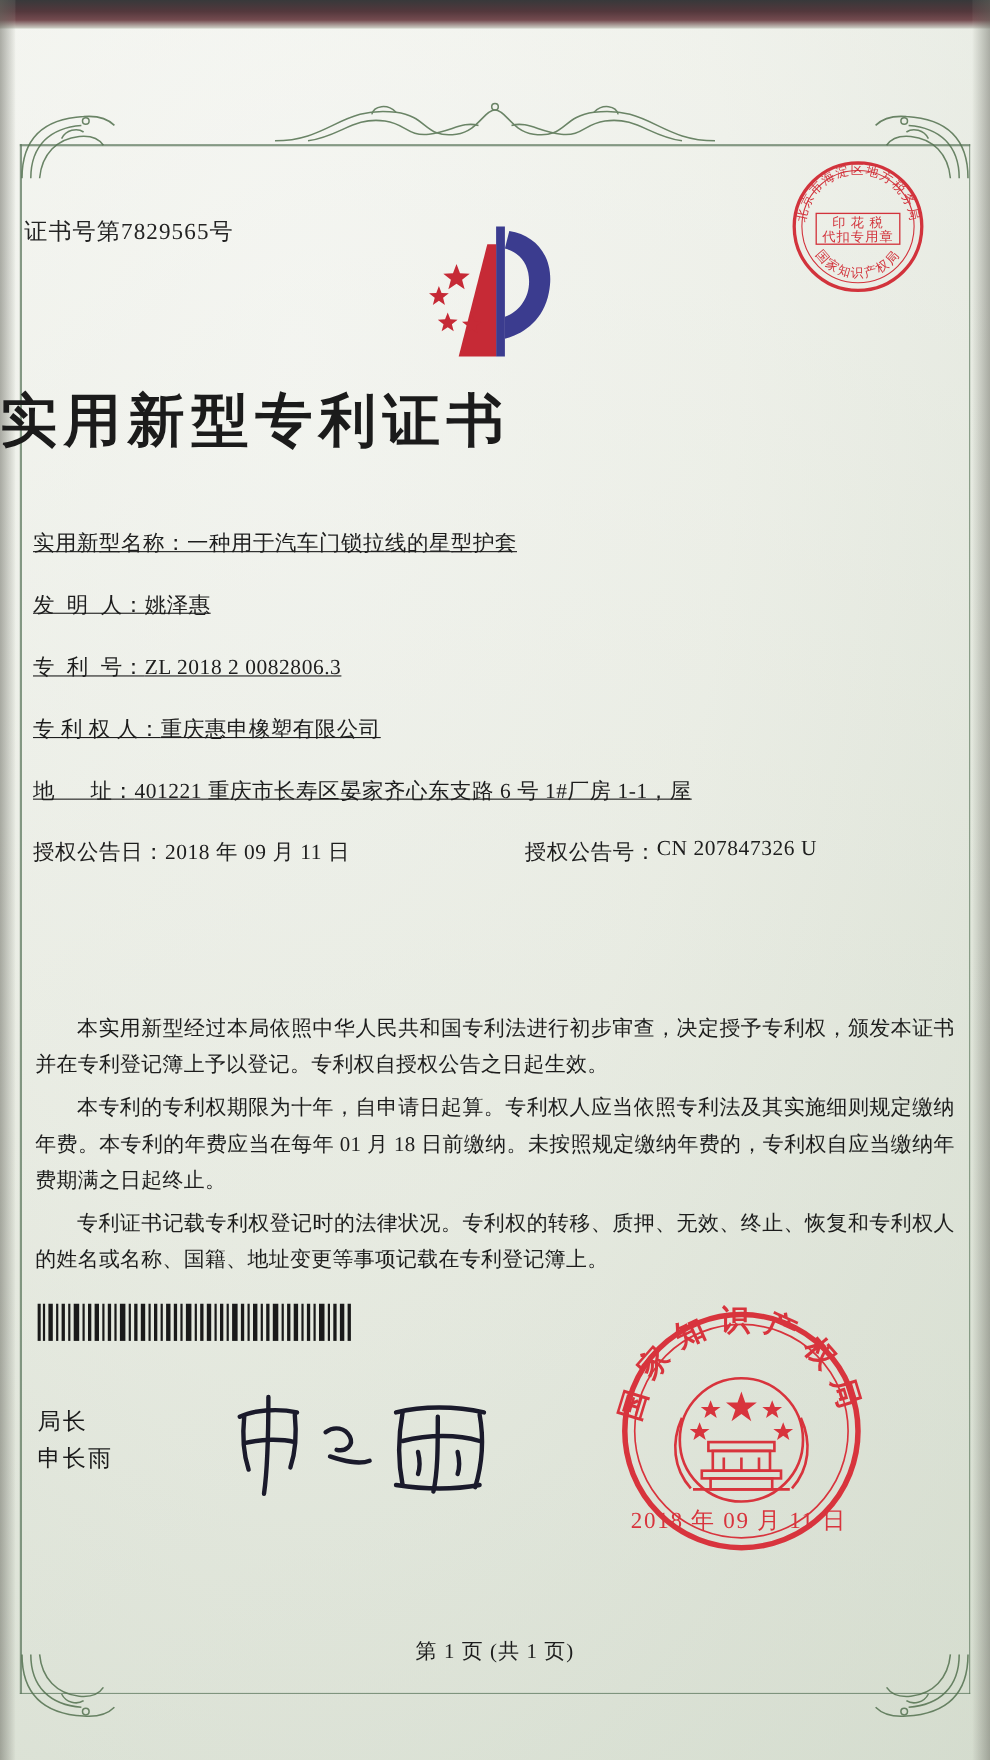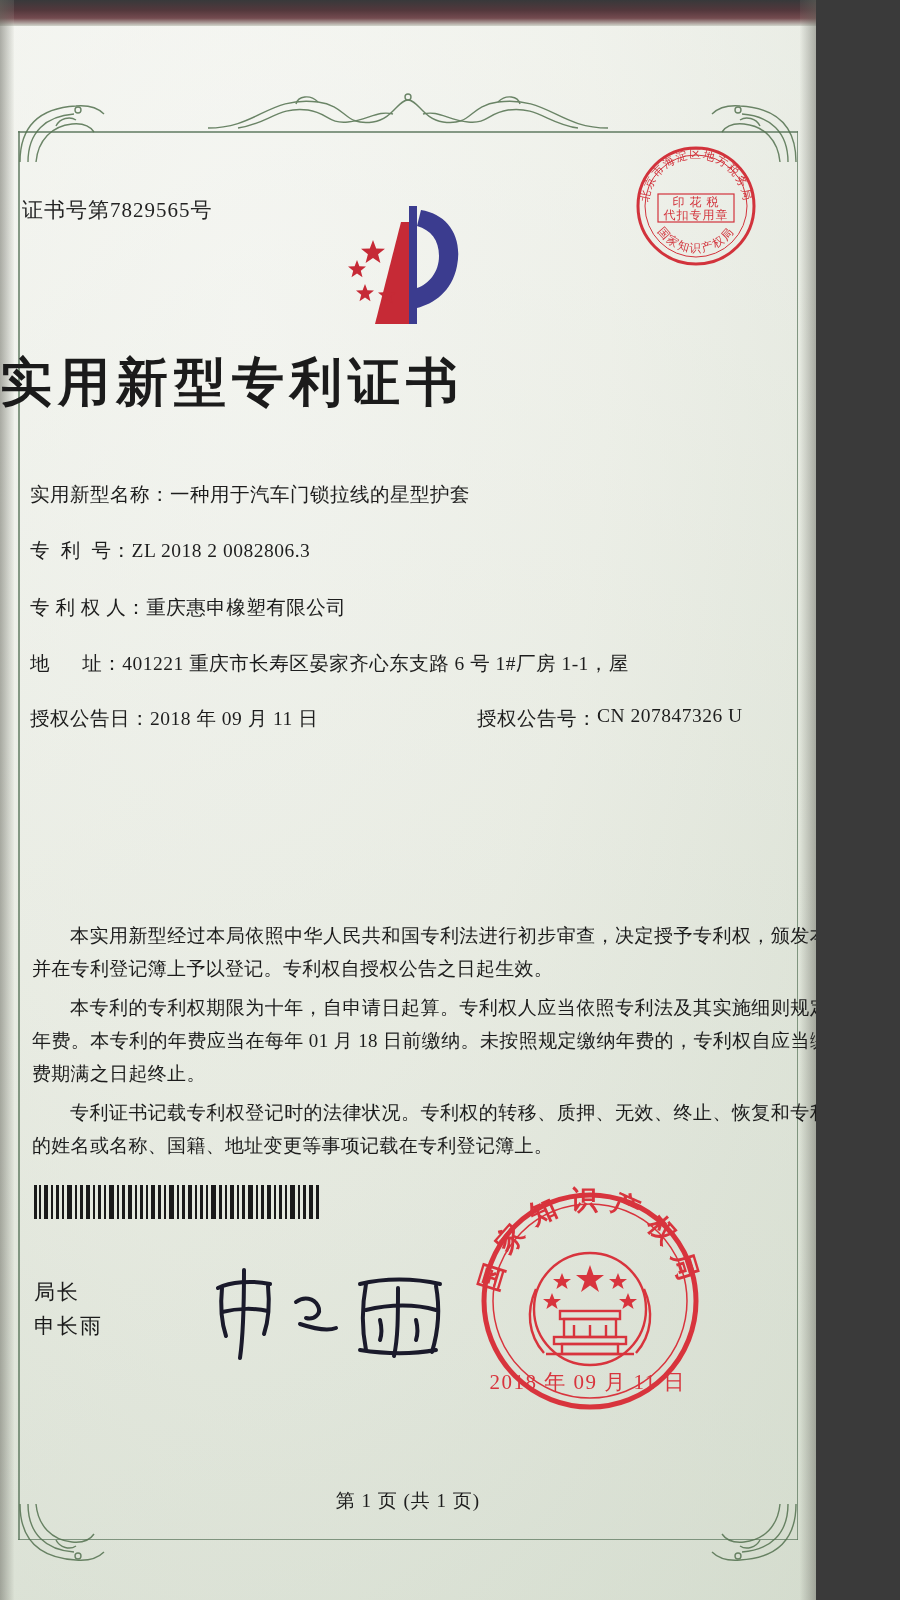--- a/index.html
+++ b/index.html
@@ -10,21 +10,21 @@
   body {
     width: 900px;
     height: 1600px;
     overflow: hidden;
     font-family: "Liberation Serif", "DejaVu Serif", serif;
   }
 
   
   #page {
     position: relative;
-    width: 816px;
+    width: 900px;
     height: 1600px;
     background:
       radial-gradient(ellipse at 30% 20%, #f2f3ee 0%, #eceee6 45%, #e3e7dd 75%, #dde2d6 100%);
     overflow: hidden;
   }
   
   .scan-top-edge {
     position: absolute;
     top: 0; left: 0; width: 900px; height: 26px;
     background: linear-gradient(180deg, #2e2f31 0%, #4b2e33 40%, #6d4247 70%, #cfd3c9 100%);
@@ -128,20 +128,21 @@
     left: 30px;
     width: 840px;
     font-size: 19.5px;
     color: #1d1d1d;
   }
   .field-row {
     display: flex;
     align-items: center;
     margin-bottom: 27px;
     line-height: 1.5;
+    text-decoration: underline;
   }
   .field-label {
     flex: 0 0 auto;
     white-space: pre;
     letter-spacing: 0.5px;
   }
   .field-value {
     flex: 1 1 auto;
     letter-spacing: 0.5px;
   }
@@ -343,20 +344,24 @@
 
   <div class="doc-title">实用新型专利证书</div>
 
   <div class="fields">
 
     <div class="field-row">
       <span class="field-label">实用新型名称：</span>
       <span class="field-value">一种用于汽车门锁拉线的星型护套</span>
     </div>
 
+    <div class="field-row">
+      <span class="field-label">发  明  人：</span>
+      <span class="field-value">姚泽惠</span>
+    </div>
 
     <div class="field-row">
       <span class="field-label">专  利  号：</span>
       <span class="field-value">ZL 2018 2 0082806.3</span>
     </div>
 
 
     <div class="field-row">
       <span class="field-label">专 利 权 人：</span>
       <span class="field-value">重庆惠申橡塑有限公司</span>

